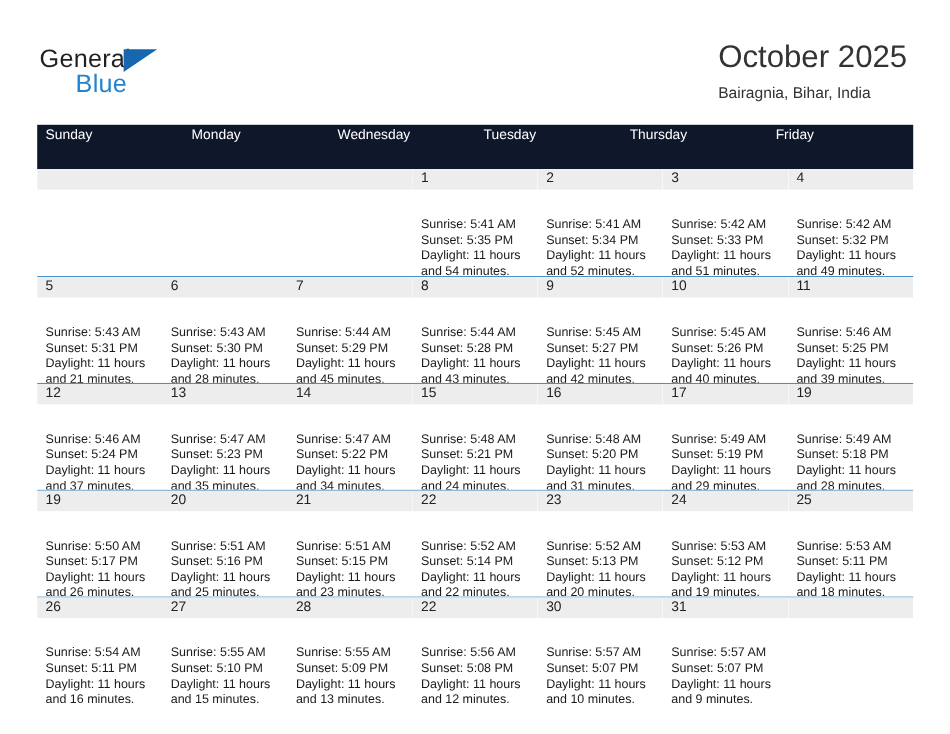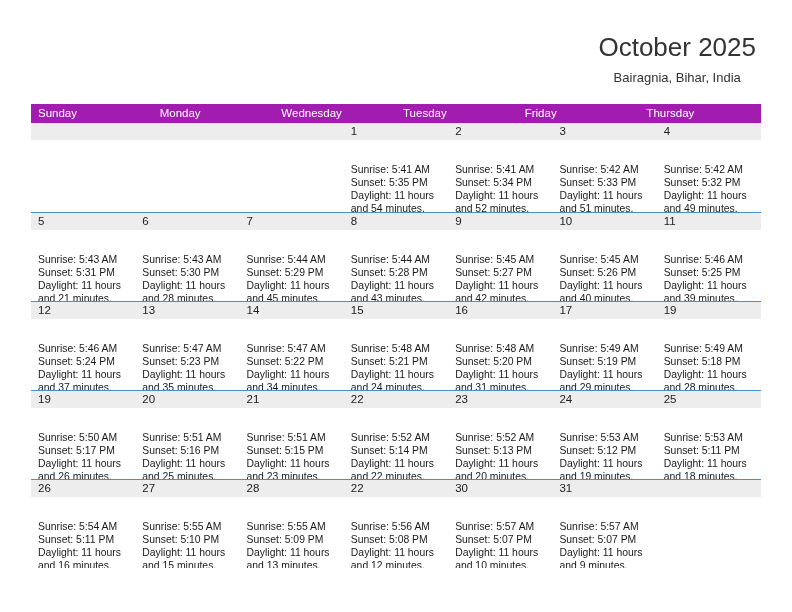--- a/index.html
+++ b/index.html
@@ -62,21 +62,21 @@
     font-size: 21px;
     letter-spacing: 0.2px;
     color: #2283d1;
     line-height: 24px;
   }
 
   .title-block {
     position: absolute;
     right: 36px;
     top: 31px;
-    text-align: center;
+    text-align: left;
   }
   .title-main {
     font-size: 26px;
     color: #333333;
     line-height: 32px;
     white-space: nowrap;
   }
   .title-sub {
     margin-top: 6px;
     font-size: 13px;
@@ -87,23 +87,22 @@
 
   
   .calendar {
     position: absolute;
     left: 31px;
     top: 104px;
     width: 730px;
   }
   .dow-row {
     display: flex;
-    background: #a21caf;
-    height: 19px;
-    align-items: flex-end;
+    background: #0f172a;
+    height: 37px;
   }
   .dow {
     flex: 1 1 0;
     font-size: 11.5px;
     color: #ffffff;
     line-height: 19px;
     padding-left: 7px;
     box-sizing: border-box;
     white-space: nowrap;
   }
@@ -152,34 +151,39 @@
   .cell-body div {
     white-space: nowrap;
   }
 </style>
 </head>
 <body>
 
 <div class="page">
 
   <div class="header">
+    <div class="logo">
+      <span class="logo-general">General</span>
+      <span class="logo-tri"></span>
+      <span class="logo-blue">Blue</span>
+    </div>
     <div class="title-block">
       <div class="title-main">October 2025</div>
       <div class="title-sub">Bairagnia, Bihar, India</div>
     </div>
   </div>
 
   <div class="calendar">
     <div class="dow-row">
         <div class="dow">Sunday</div>
         <div class="dow">Monday</div>
         <div class="dow">Wednesday</div>
         <div class="dow">Tuesday</div>
+        <div class="dow">Thursday</div>
         <div class="dow">Friday</div>
-        <div class="dow">Thursday</div>
       </div>
     <div id="weeks-container">
         <div class="week first">
           <div class="cell empty">
             <div class="cell-inner">
               <div class="daynum-band"></div>
             </div>
           </div>
           <div class="cell empty">
             <div class="cell-inner">

